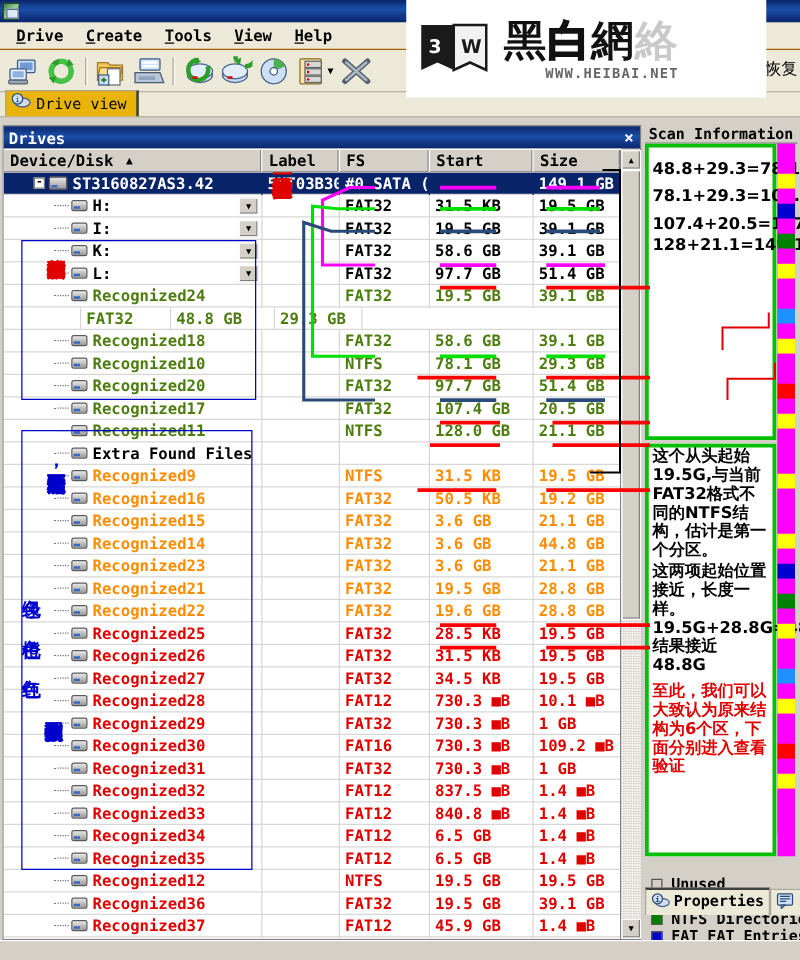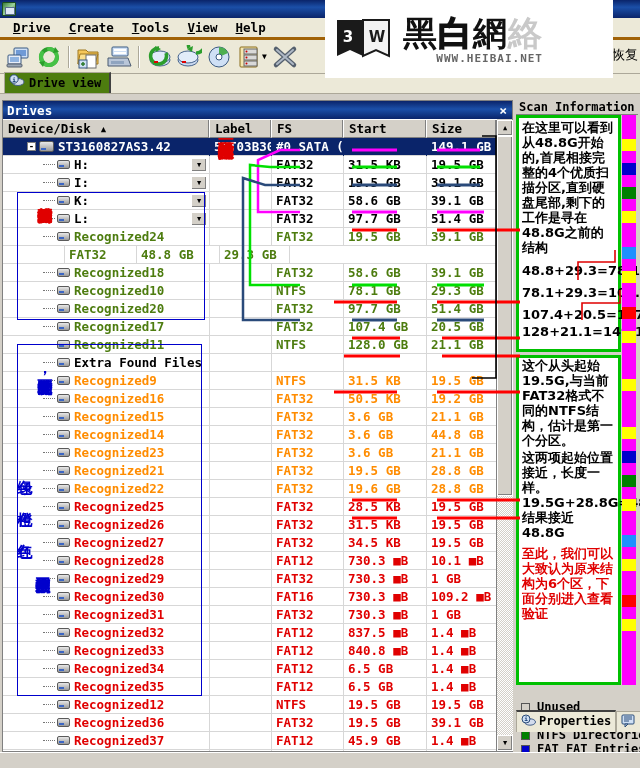--- a/index.html
+++ b/index.html
@@ -23,43 +23,43 @@
     background:linear-gradient(135deg,#3a7d3a,#9ad19a 50%,#2f5f2f);
     border:1px solid #1d4d1d;border-radius:1px;position:relative;
   }
   #titlebar .appicon::after{
     content:"";position:absolute;left:2px;top:4px;width:8px;height:6px;
     background:#dfe8f5;border:1px solid #5a6f8c;
   }
   
   #menubar{
     height:22px;background:#ece9d8;display:flex;align-items:center;
-    border-bottom:3px solid #a16207;padding-left:4px;
+    border-bottom:1px solid #a16207;padding-left:4px;
   }
   #menubar .mi{
     padding:2px 9px;color:#000;font-size:12.5px;font-weight:bold;
     font-family:"DejaVu Sans Mono", monospace;cursor:default;
   }
   #menubar .mi u { text-decoration:underline; }
   
   #toolbar{
     height:34px;background:#ece9d8;display:flex;align-items:center;
     padding-left:4px;border-bottom:1px solid #aca899;
   }
   .tbtn{width:28px;height:28px;margin:0 1px;position:relative;display:flex;
         align-items:center;justify-content:center;}
   .tsep{width:2px;height:22px;border-left:1px solid #aca899;border-right:1px solid #fff;margin:0 4px;}
   .tcaret{font-size:8px;color:#000;margin-left:-2px;margin-right:3px;}
   
   #doctabrow{height:20px;background:#ece9d8;display:flex;align-items:flex-end;
     padding-left:4px;border-bottom:1px solid #aca899;}
   #doctab{
-    background:#4d7c0f;border:1px solid #aca899;border-bottom:none;
+    background:#eab308;border:1px solid #aca899;border-bottom:none;
     padding:1px 8px 2px 4px;display:flex;align-items:center;gap:4px;
-    font-size:12px;font-weight:bold;font-family:"DejaVu Sans Mono",monospace;
+    font-size:12px;font-weight:normal;font-family:"DejaVu Sans Mono",monospace;
     border-right:2px solid #404040;
   }
   
   #body{position:absolute;top:98px;left:0;right:0;bottom:16px;}
   #drivespanel{
     position:absolute;left:2px;top:2px;width:511px;bottom:0px;
     background:#fff;border:1px solid #808080;
   }
   #drivescap{
     height:18px;background:linear-gradient(to bottom,#0a246a,#1b4fa8 45%,#0a246a);
@@ -741,21 +741,20 @@
         <div id="sbthumb"></div>
       </div>
       <div class="sbtn" id="sbbot">▼</div>
     </div>
   </div>
 
   <div id="rightpanel">
     <div id="scancap">Scan Information</div>
 
     <div id="notebox1">
-      <div class="cn">在这里可以看到从48.8G开始的,首尾相接完整的4个优质扫描分区,直到硬盘尾部,剩下的工作是寻在48.8G之前的结构</div>
       <div style="height:7px"></div>
       <div class="calc"><span>48.8+29.3=78.1</span></div>
       <div style="height:5px"></div>
       <div class="calc"><span>78.1+29.3=107.4</span></div>
       <div style="height:5px"></div>
       <div class="calc"><span>107.4+20.5=127.9</span></div>
       <div class="calc"><span>128+21.1=149.1</span></div>
     </div>
 
     <div id="notebox2">

